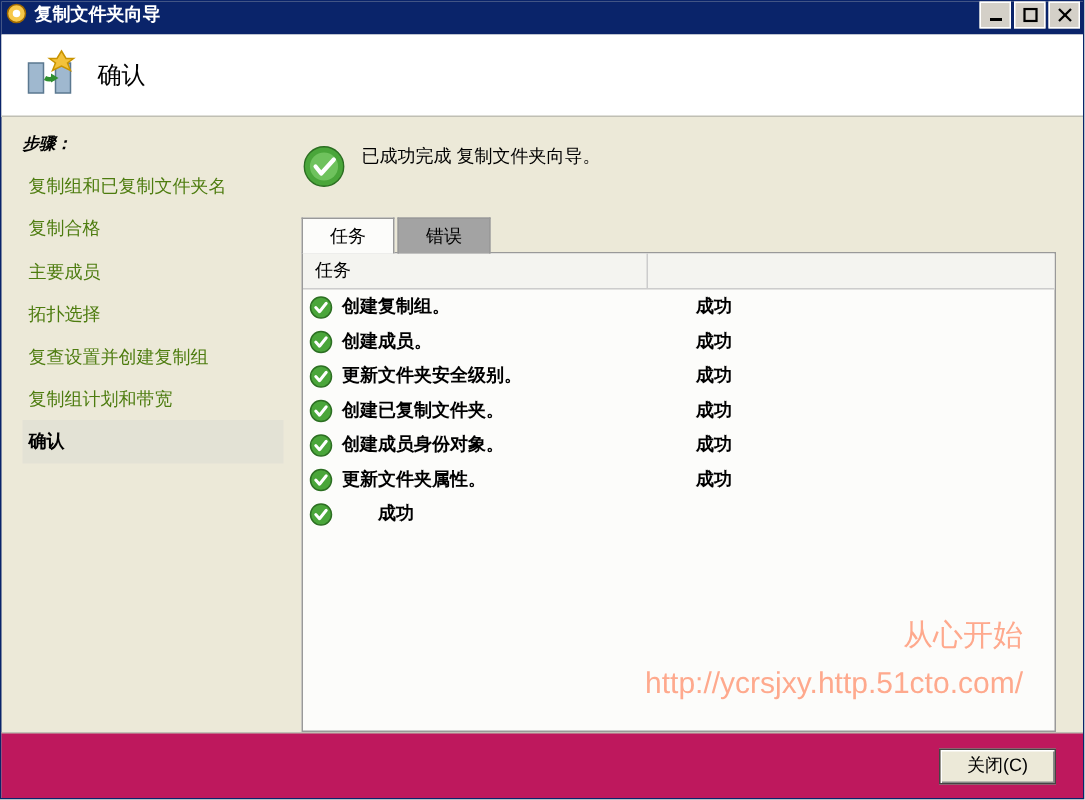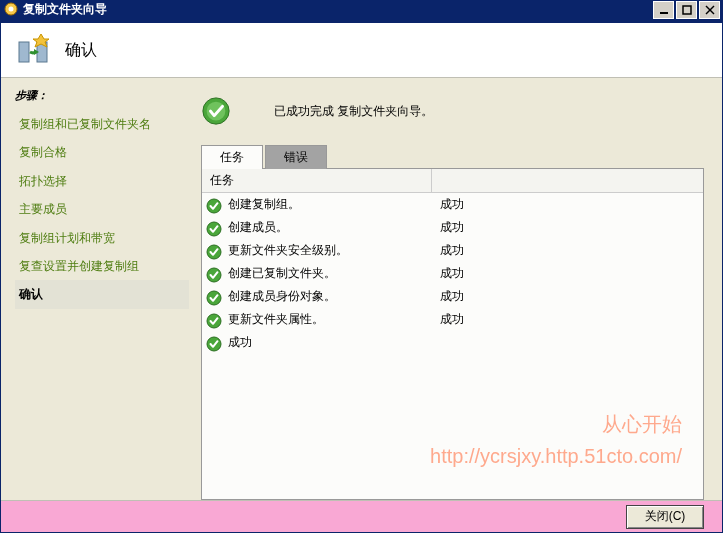--- a/index.html
+++ b/index.html
@@ -23,42 +23,42 @@
 
 
 .sidebar { width: 188px; padding: 10px 0 0 14px; font-size: 12px; color: #000; }
 .steps-label { font-weight: bold; margin-bottom: 7px; font-size: 11px; font-style: italic; }
 .steps-list { list-style: none; }
 .steps-list li { padding: 7px 4px; cursor: pointer; color: #4d7c0f; line-height: 1.2; }
 .steps-list li.active { background: #e3e2d5; color: #000; font-weight: bold; }
 
 
 .main { flex: 1; padding: 12px 18px 0 12px; display: flex; flex-direction: column; }
-.success-row { display: flex; align-items: center; margin: 6px 0 18px 0; gap: 33px; }
+.success-row { display: flex; align-items: flex-start; margin: 6px 0 18px 0; }
 .big-check { width: 30px; height: 30px; flex: 0 0 30px; }
 .success-text { margin-left: 10px; font-size: 12px; }
 
 
 .tabs { display: flex; font-size: 12px; }
 .tab { padding: 3px 18px; border: 1px solid #999; border-bottom: none; background: #a3a3a3; margin-right: 2px; cursor: pointer; position: relative; top: 1px; }
 .tab.active { background: #fcfcfa; z-index: 2; }
 .tab-panel { flex: 1; border: 1px solid #999; background: #fcfcfa; display: flex; flex-direction: column; min-height: 280px; }
 
 
 .list-header { display: flex; border-bottom: 1px solid #ccc; font-size: 12px; background: #f4f4f0; }
 .col-task-h { flex: 0 0 230px; padding: 3px 8px; border-right: 1px solid #ccc; }
 .col-status-h { flex: 0 0 100px; padding: 3px 8px; border-right: 1px solid #ccc; }
 .list-body { flex: 1; overflow: auto; font-size: 12px; }
-.list-row { display: flex; align-items: flex-end; padding: 2px 4px; }
+.list-row { display: flex; align-items: center; padding: 2px 4px; font-weight: bold; }
 .row-icon { width: 16px; height: 16px; flex: 0 0 16px; margin-right: 2px; }
 .col-task { flex: 0 0 212px; padding: 1px 4px; }
-.col-status { flex: 0 0 100px; padding: 1px 4px; }
-
-
-.footer { height: 32px; border-top: 1px solid #c0bfb4; display: flex; align-items: center; justify-content: flex-end; padding: 0 18px; background: #f9a8d4; }
+.col-status { flex: 0 0 100px; padding: 1px 4px; margin-left: 24px; }
+
+
+.footer { height: 44px; border-top: 1px solid #c0bfb4; display: flex; align-items: center; justify-content: flex-end; padding: 0 18px; background: #be185d; }
 .btn { min-width: 78px; height: 24px; font-size: 12px; border: 1px solid #444; background: #ece9d8; cursor: pointer; box-shadow: 1px 1px 0 #fff inset, -1px -1px 0 #888 inset; }
 
 
 .watermark { position: absolute; right: 40px; bottom: 60px; color: #ff9b7a; font-size: 20px; line-height: 1.6; opacity: .85; pointer-events: none; text-align: right; }
 </style>
 </head>
 <body>
 
 <div class="window">
 
@@ -103,24 +103,24 @@
     <div class="header-title">确认</div>
   </div>
 
   <div class="body-area">
 
     <div class="sidebar">
       <div class="steps-label">步骤：</div>
       <ul class="steps-list">
         <li>复制组和已复制文件夹名</li>
         <li>复制合格</li>
+        <li>主要成员</li>
         <li>拓扑选择</li>
-        <li>主要成员</li>
+        <li>复查设置并创建复制组</li>
         <li>复制组计划和带宽</li>
-        <li>复查设置并创建复制组</li>
         <li class="active">确认</li>
       </ul>
     </div>
 
     <div class="main">
 
       <div class="success-row">
         <span class="big-check">
           <svg viewBox="0 0 32 32" width="30" height="30">
             <circle cx="16" cy="16" r="14" fill="#4aa63a" stroke="#2c6f22" stroke-width="1"></circle>

